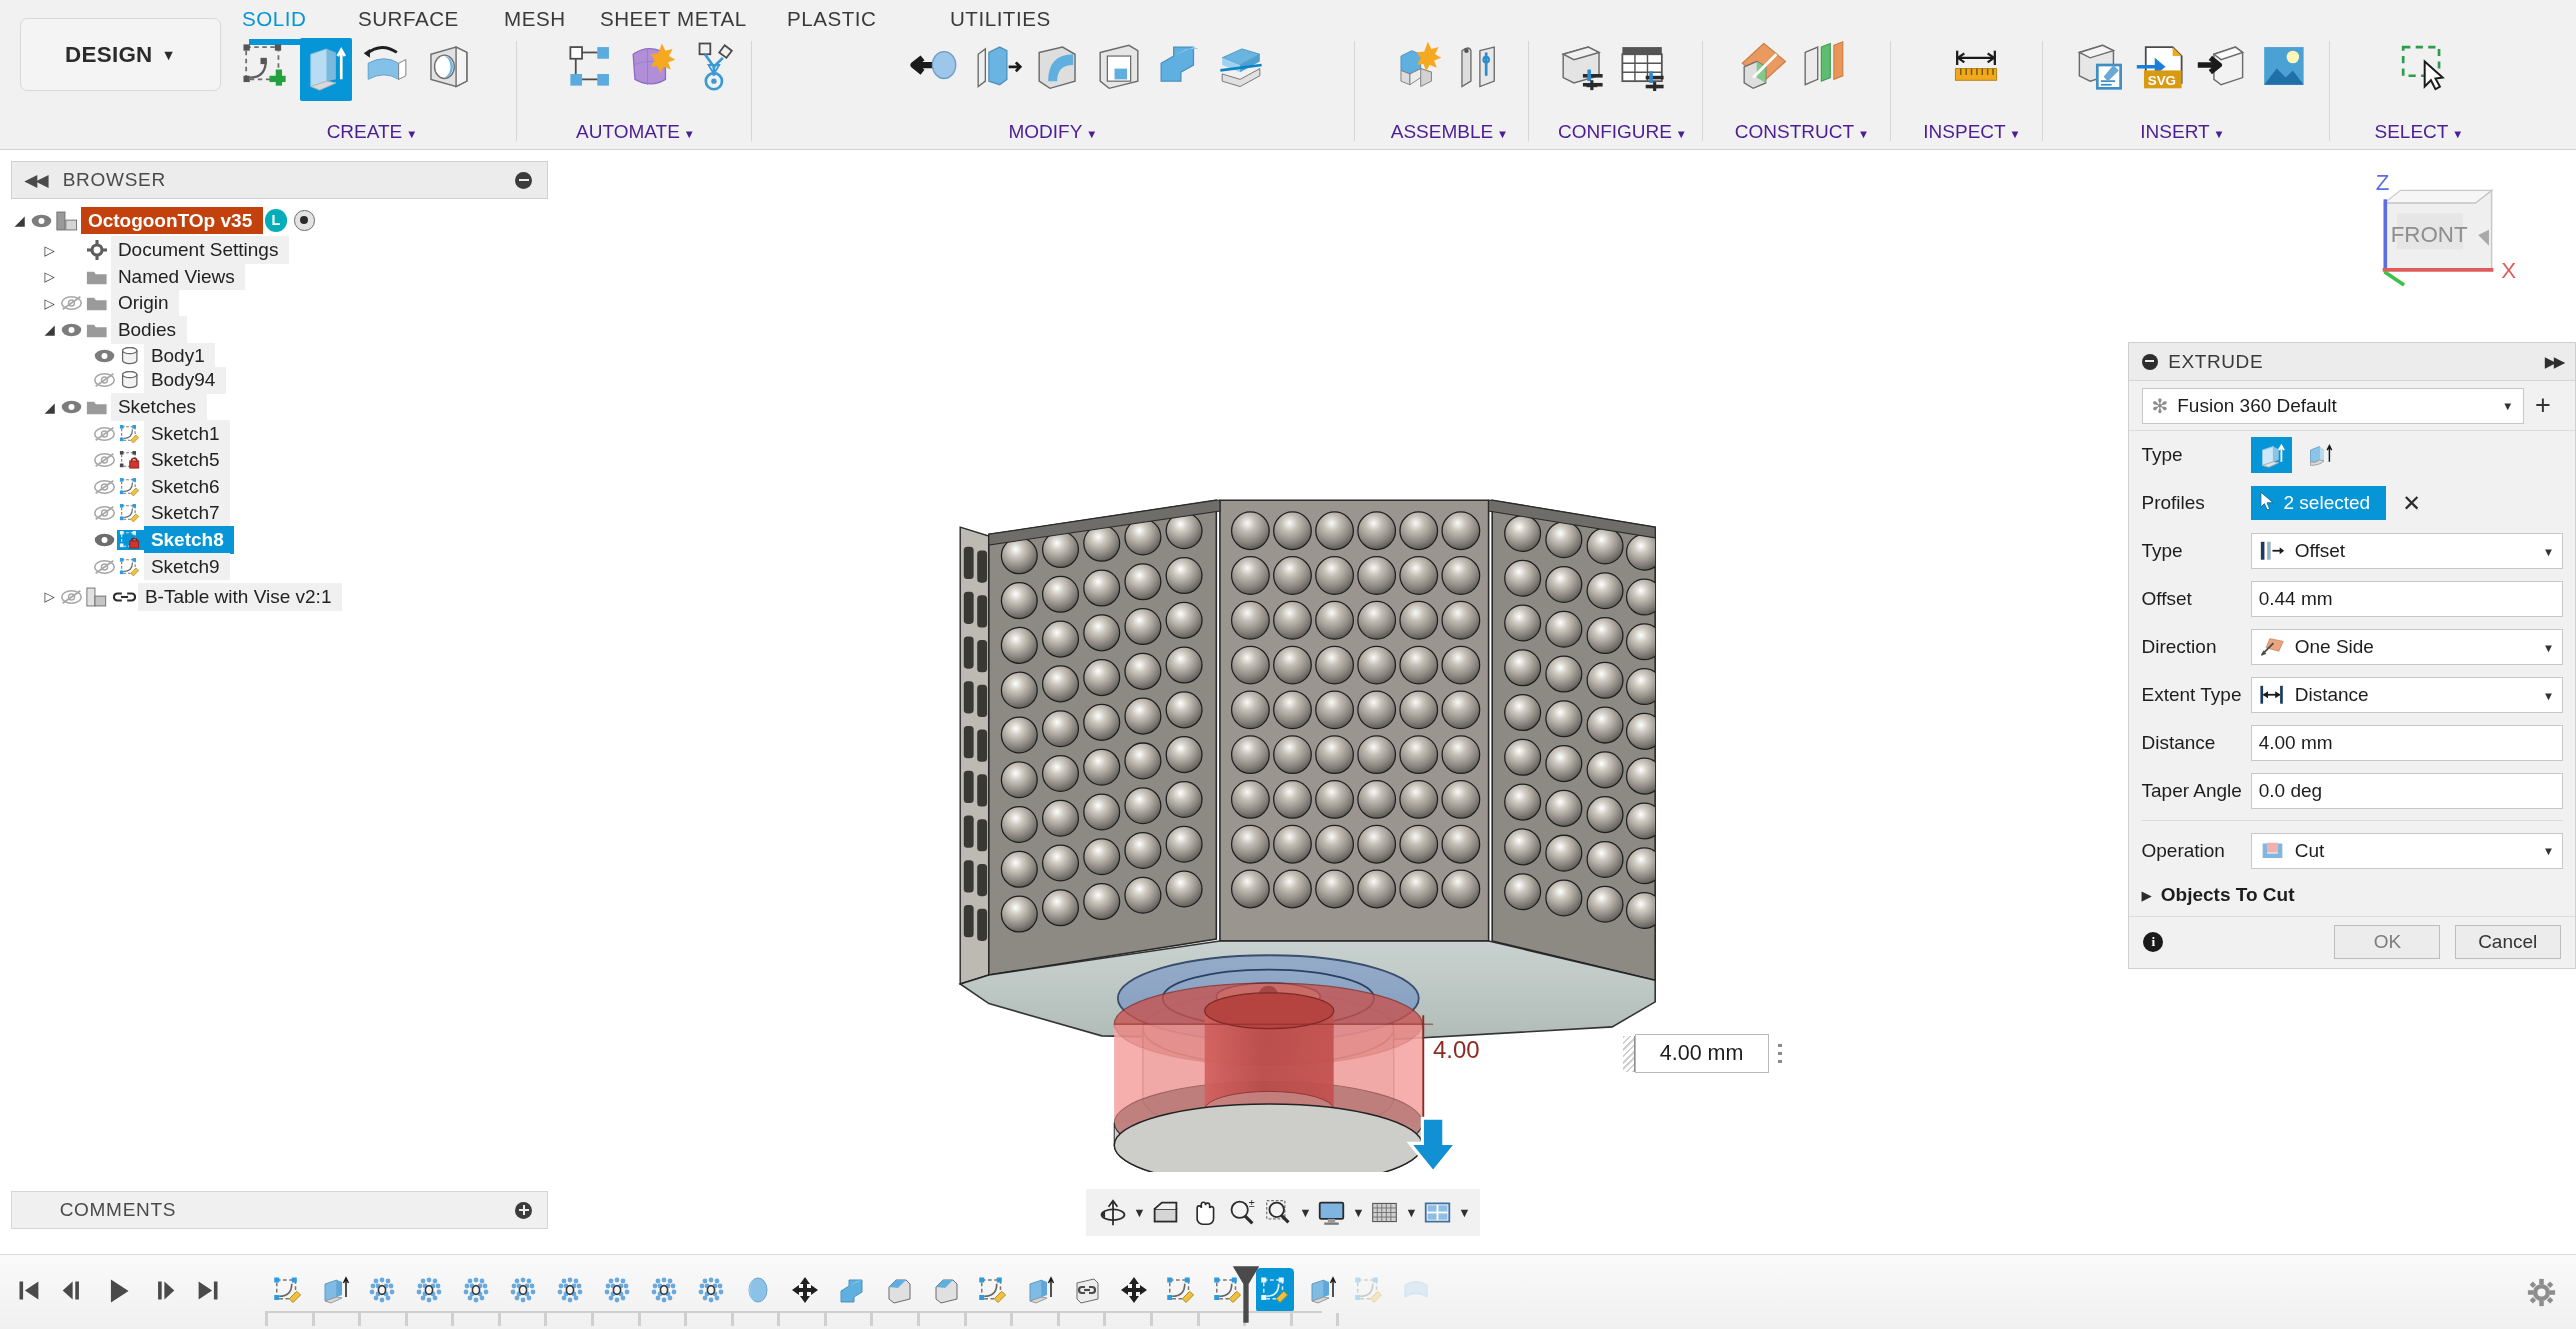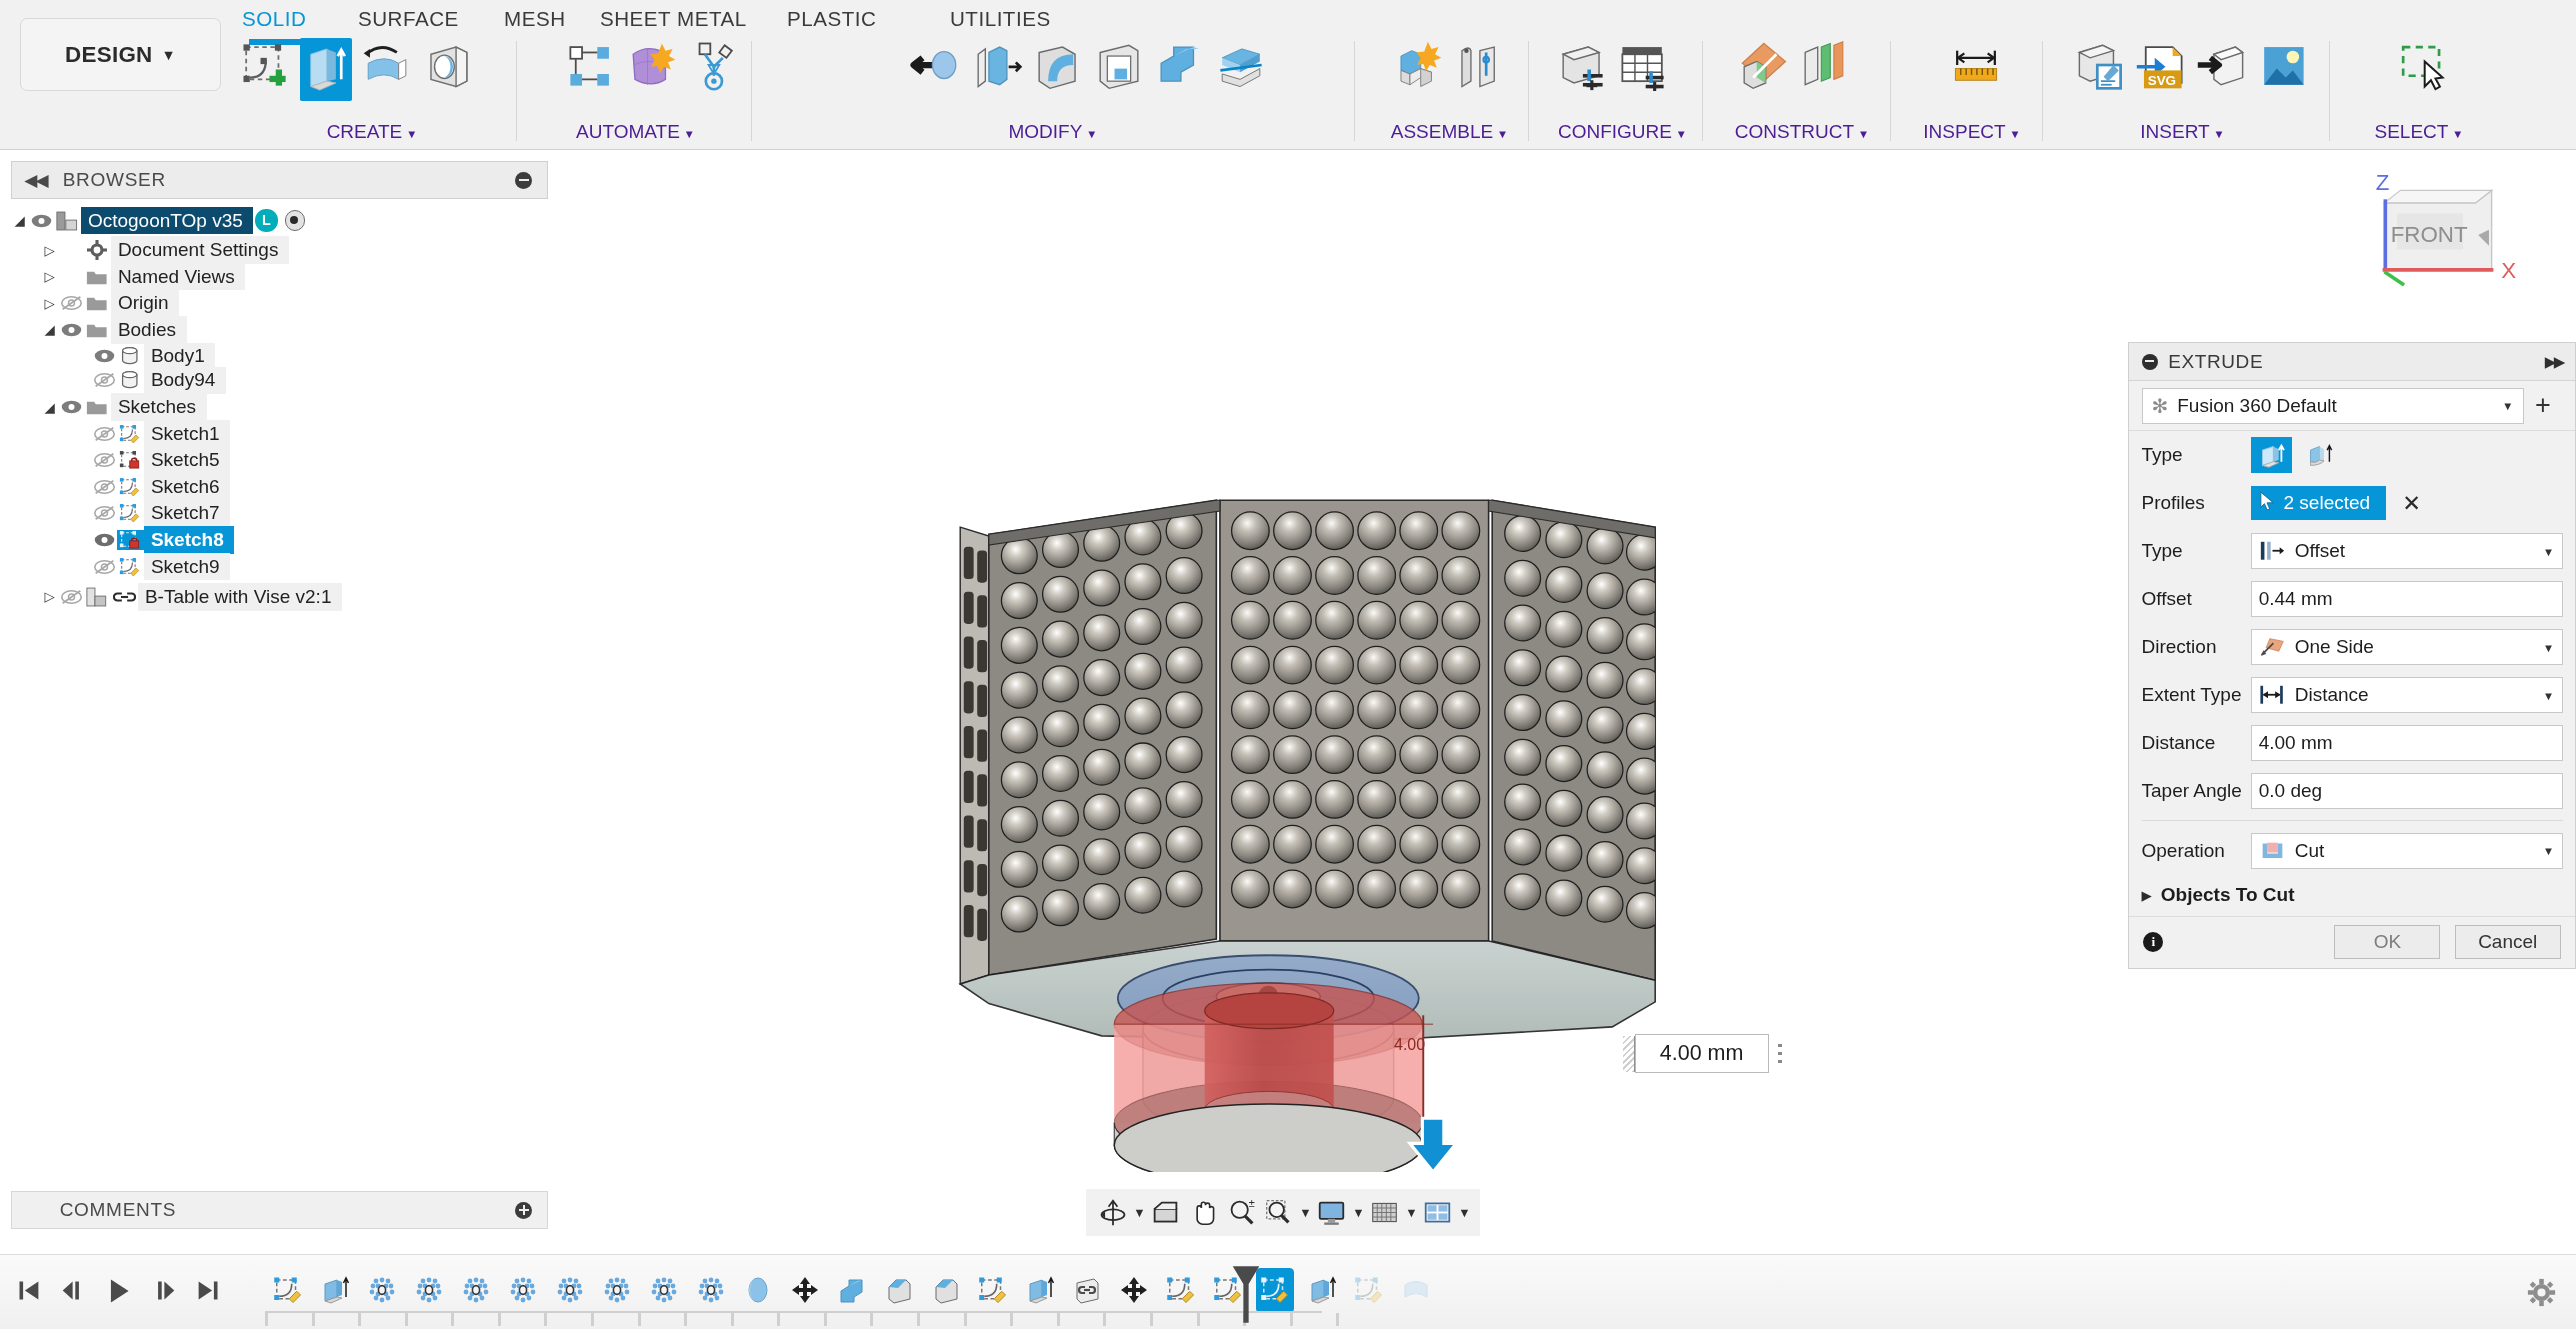--- a/index.html
+++ b/index.html
@@ -70,21 +70,21 @@
   }
   .row .arrow {
     width: 18px; text-align: center; font-size: 13.4px; color: #3a3a3a; flex: 0 0 auto;
   }
   .row .eye { width: 25px; flex: 0 0 auto; display: flex; justify-content: center; }
   .row .ticon { width: 27px; flex: 0 0 auto; display: flex; justify-content: center; }
   .row .lbl {
     background: #f0f0f0; padding: 2.7px 10.7px 2.7px 7.2px; font-size: 19px; color: #222;
     white-space: nowrap;
   }
-  .row.selected-doc .lbl { background: #0c4a6e; color: #fff; font-weight: normal; }
+  .row.selected-doc .lbl { background: #c2410c; color: #fff; font-weight: bold; }
   .row.selected .lbl { background: #0696d7; color: #fff; font-weight: bold; }
   .row.selected .ticon { background: #0696d7; }
   .badge-l {
     width: 22.4px; height: 22.4px; border-radius: 50%; background: #00adb9; color: #fff;
     font-size: 14.3px; font-weight: bold; display: flex; align-items: center; justify-content: center;
     margin-left: 1.8px;
   }
   .radio-dot {
     width: 20.6px; height: 20.6px; border-radius: 50%; border: 1.8px solid #6b6b6b; background: #e3e3e3;
     position: relative; margin-left: 7.2px;
@@ -231,22 +231,23 @@
   .tl-item.cur { background: #0696d7; border-radius: 4.5px; }
   .tl-rule {
     position: absolute; left: 265px; top: 56px; width: 1057px; height: 12.5px;
     border-top: 2.7px solid #cfcfcf;
   }
   .tl-tick { position: absolute; top: 0; width: 2.7px; height: 12.5px; background: #cfcfcf; }
   .tl-marker { position: absolute; left: 1231px; top: 10.7px; width: 30px; height: 57px; }
   .tl-gear { position: absolute; right: 20px; top: 23px; }
 
   .dimlabel {
-    position: absolute; font-size: 16px; color: #8c2b24;
+    position: absolute; font-size: 24px; color: #8c2b24;
     font-family: "Liberation Sans", sans-serif;
+    margin-left: 39px;
   }
 </style>
 </head>
 <body>
 
 <div id="app">
 
   <div class="ribbon">
 
     <div class="design-btn">

